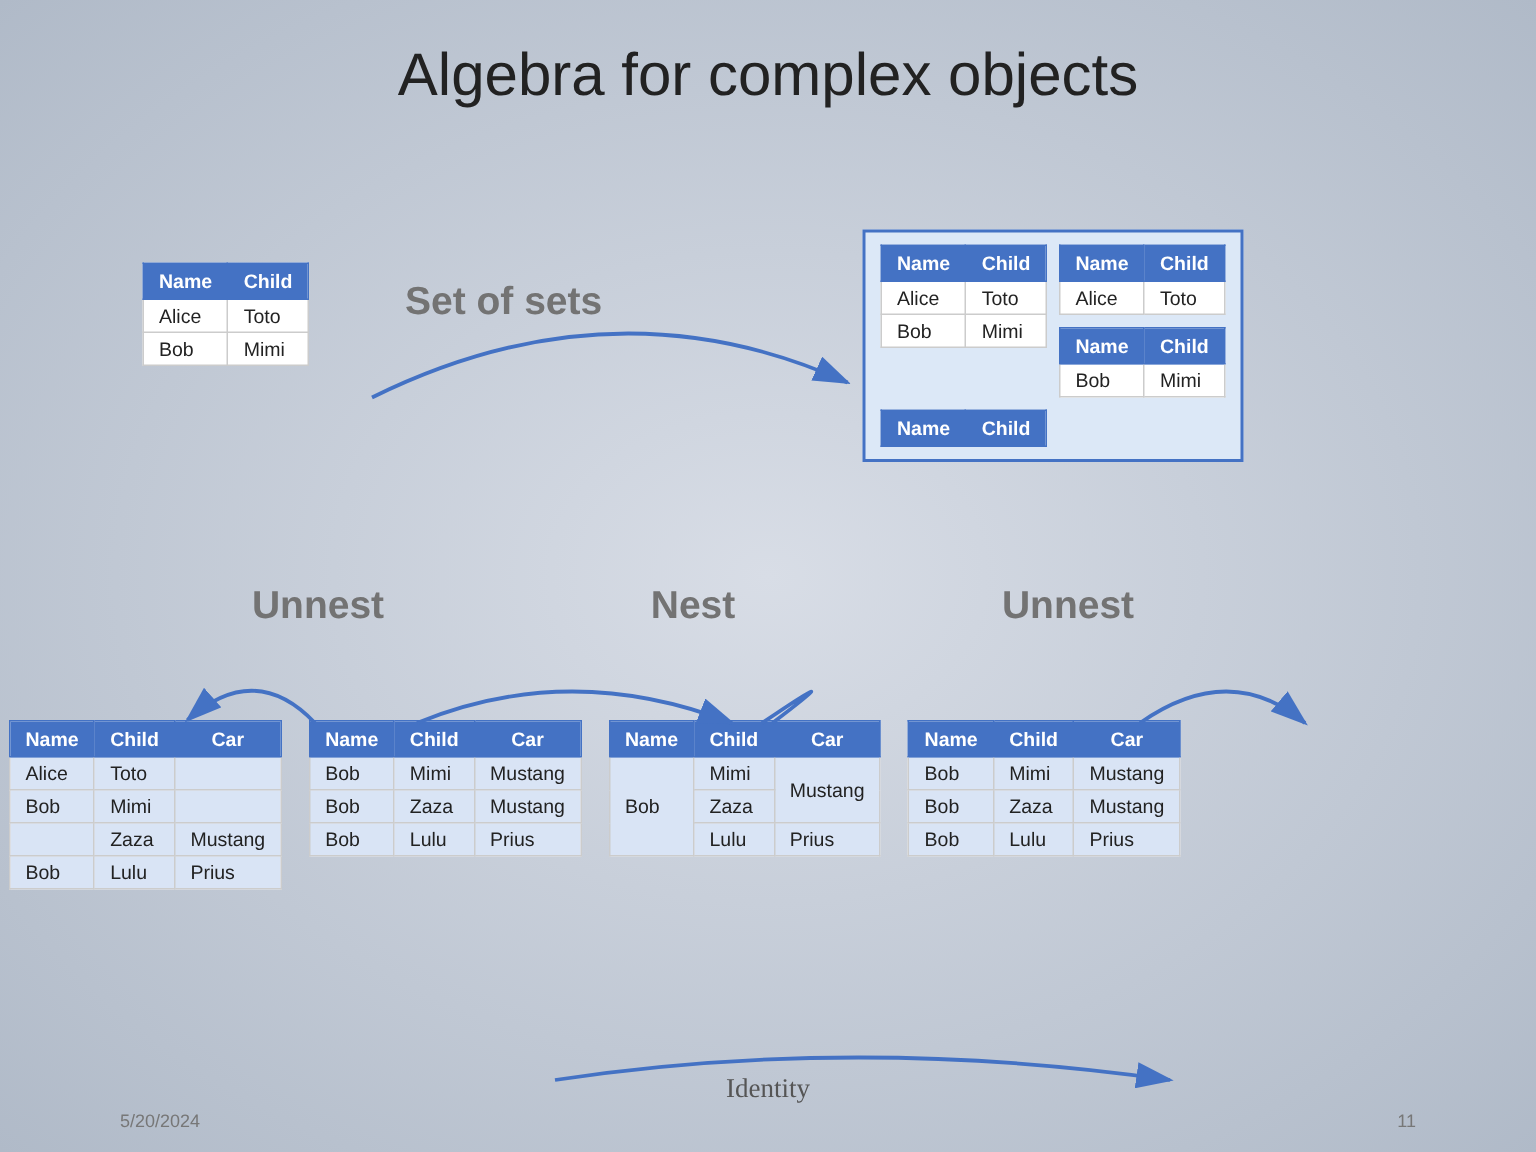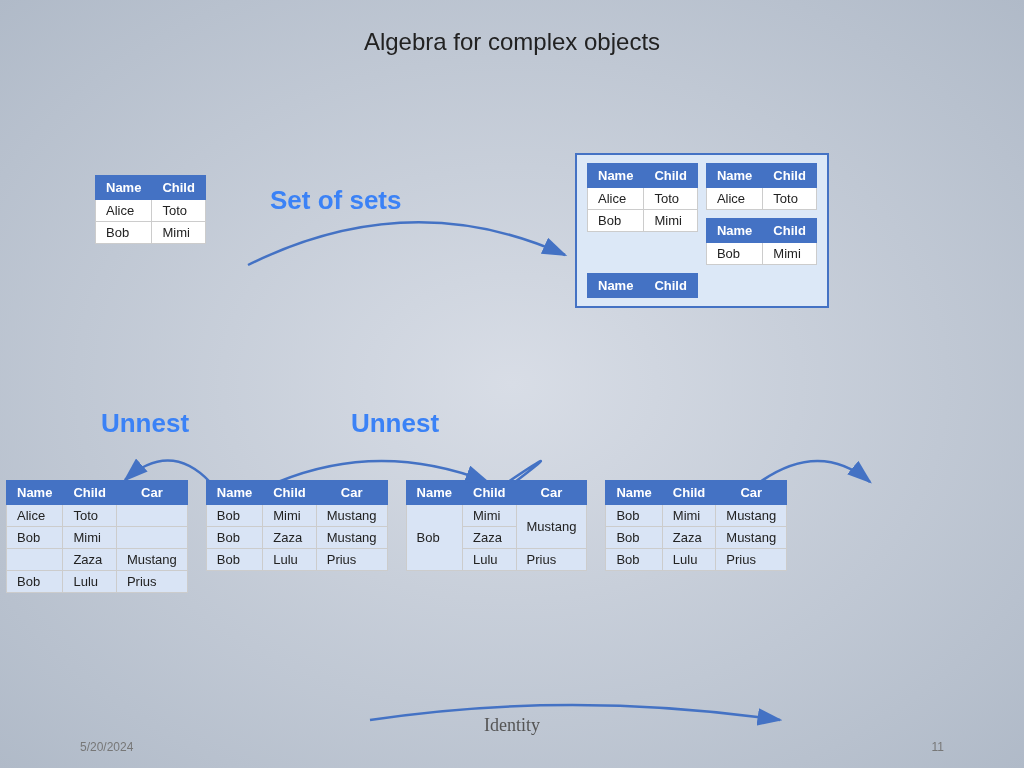--- a/index.html
+++ b/index.html
@@ -7,21 +7,21 @@
       width: 1024px;
       height: 768px;
       background: radial-gradient(ellipse at center, #d8dde6 0%, #b0bac8 100%);
       font-family: 'Segoe UI', Arial, sans-serif;
       overflow: hidden;
       position: relative;
     }
 
     .slide-title {
       text-align: center;
-      font-size: 24px;
+      font-size: 40px;
       font-weight: 300;
       color: #222;
       padding-top: 28px;
       margin-bottom: 10px;
     }
 
     
     table {
       border-collapse: collapse;
       font-size: 13px;
@@ -37,21 +37,21 @@
     }
     table td {
       padding: 3px 10px;
       border: 1px solid #ccc;
       background: white;
       color: #222;
     }
 
     
     .label-red {
-      color: #3b82f6;
+      color: #737373;
       font-size: 26px;
       font-weight: 700;
     }
     .label-identity {
       color: #555;
       font-size: 18px;
       text-align: center;
       font-family: Liberation Serif, serif;
     }
 
@@ -81,25 +81,25 @@
       display: flex;
       gap: 0;
     }
     .bottom-table-wrap {
       padding: 0 8px;
     }
 
     
     .ops-row {
       position: absolute;
-      top: 408px;
+      top: 388px;
       left: 0;
       width: 904px;
       display: flex;
-      justify-content: flex-start;
+      justify-content: center;
       align-items: center;
     }
     .op-label {
       width: 250px;
       text-align: center;
     }
 
     
     .footer-date {
       position: absolute;
@@ -255,20 +255,23 @@
       </table>
     </div>
   </div>
 </div>
 
 <div class="ops-row">
   <div class="op-label" style="margin-left:20px;">
     <span class="label-red">Unnest</span>
   </div>
   <div class="op-label">
+    <span class="label-red">Nest</span>
+  </div>
+  <div class="op-label">
     <span class="label-red">Unnest</span>
   </div>
 </div>
 
 <div class="bottom-area">
 
   <div class="bottom-table-wrap" style="padding-left:6px;">
     <table class="bt">
       <thead>
         <tr>

